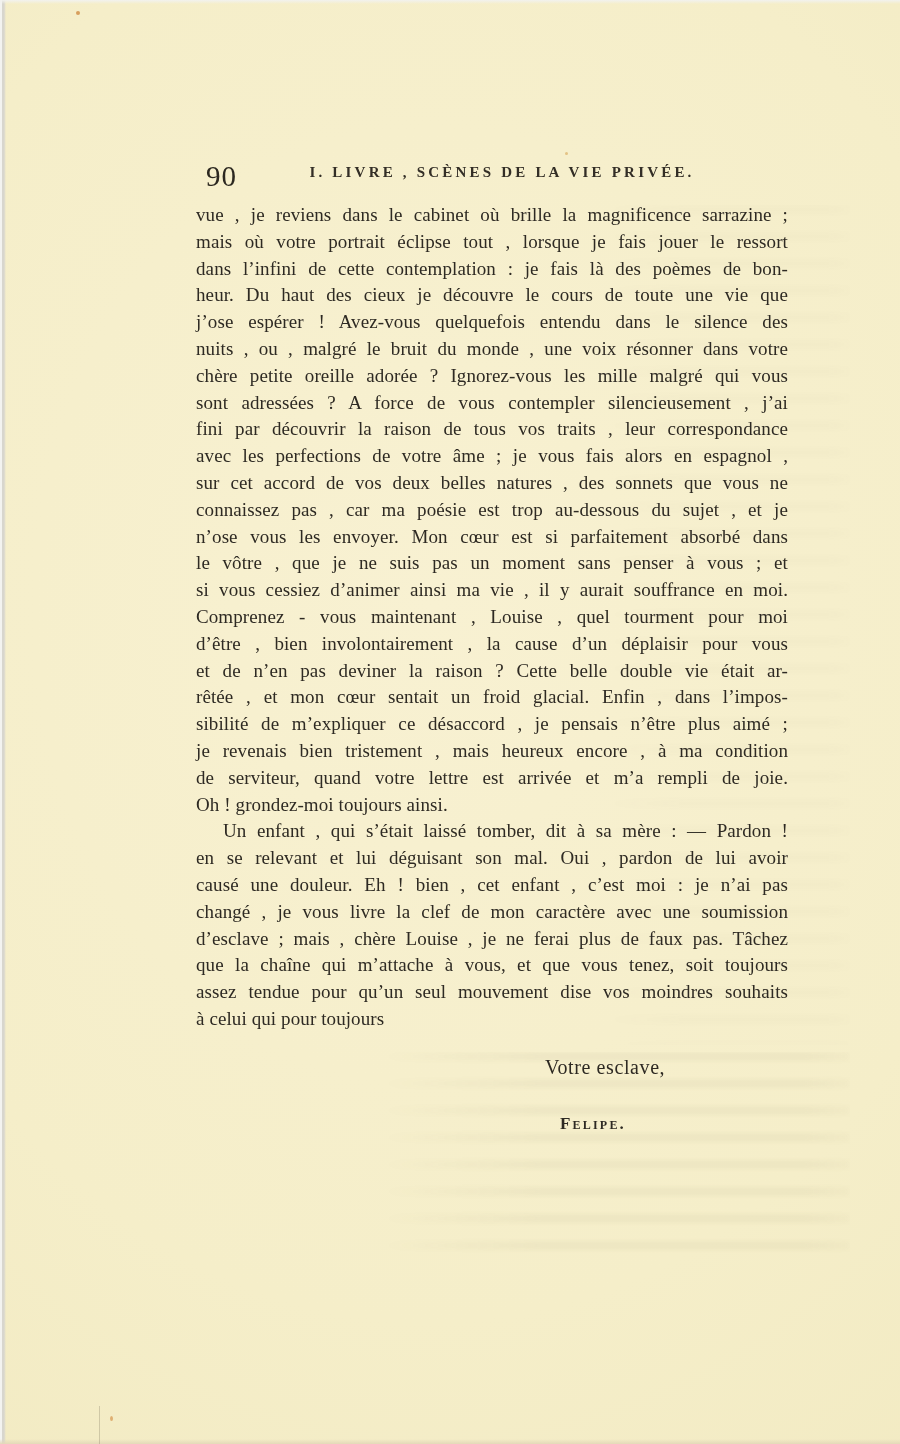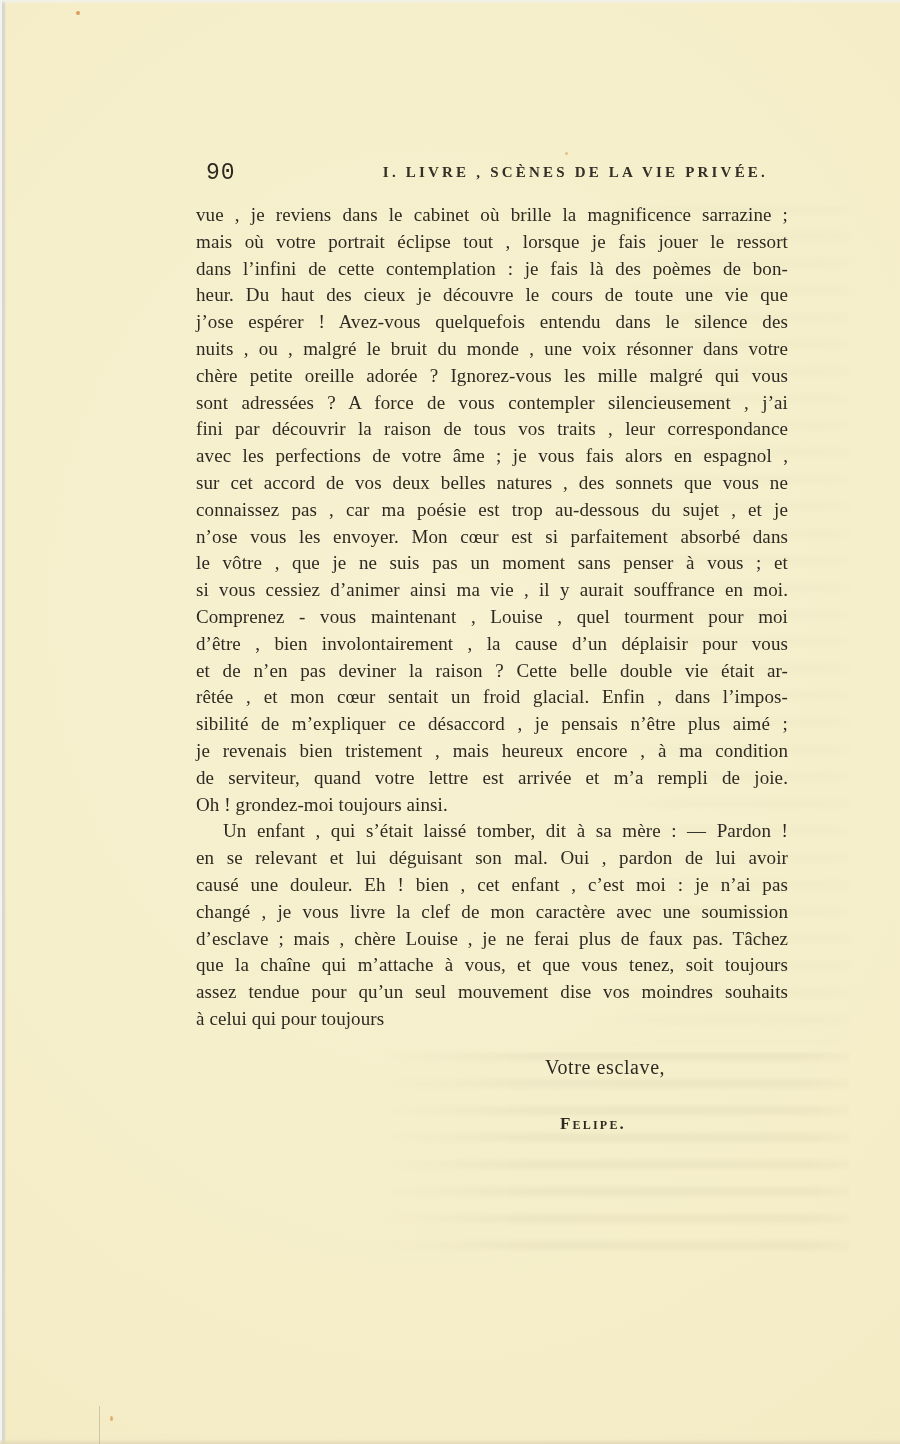--- a/index.html
+++ b/index.html
@@ -31,25 +31,25 @@
   }
   .crease {
     position: absolute; left: 99px; top: 1406px; width: 1px; height: 38px;
     background: rgba(125,115,92,0.30);
   }
 
   
   .header-row { position: absolute; left: 196px; top: 160px; width: 592px; height: 28px; }
   .page-number {
     position: absolute; left: 10px; top: 0;
-    font-size: 23px; letter-spacing: 1px; color: #2c2820; font-family: Liberation Mono, monospace;
+    font-size: 29px; letter-spacing: 1px; color: #2c2820;
   }
   .running-header {
     position: absolute; left: 40px; right: 20px; top: 4px;
-    text-align: right;
+    text-align: center;
     font-size: 15px; font-weight: 700;
     letter-spacing: 3.2px;
     color: #332e26;
     white-space: nowrap;
   }
 
   
   .letter-body {
     position: absolute; left: 196px; top: 202px; width: 592px;
     font-size: 19px;

